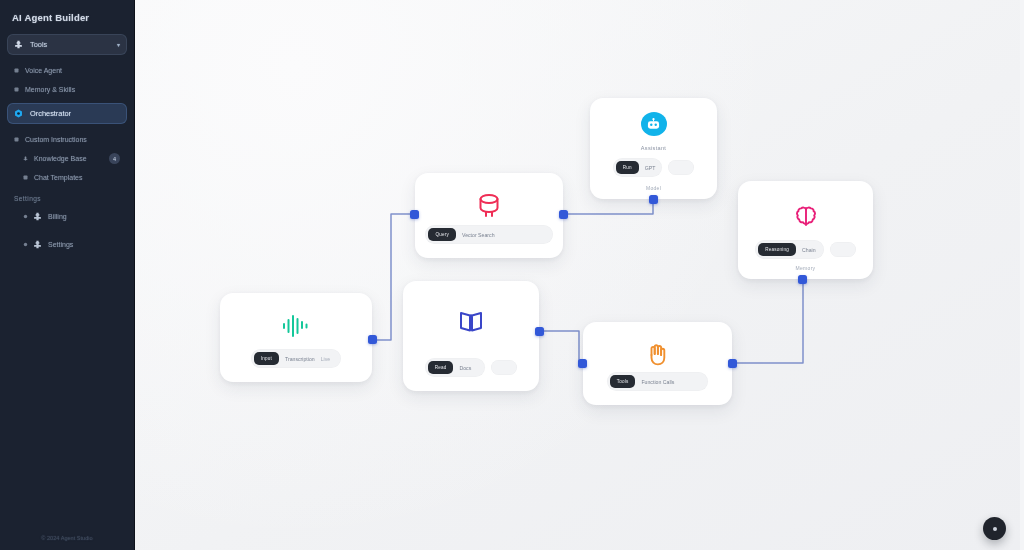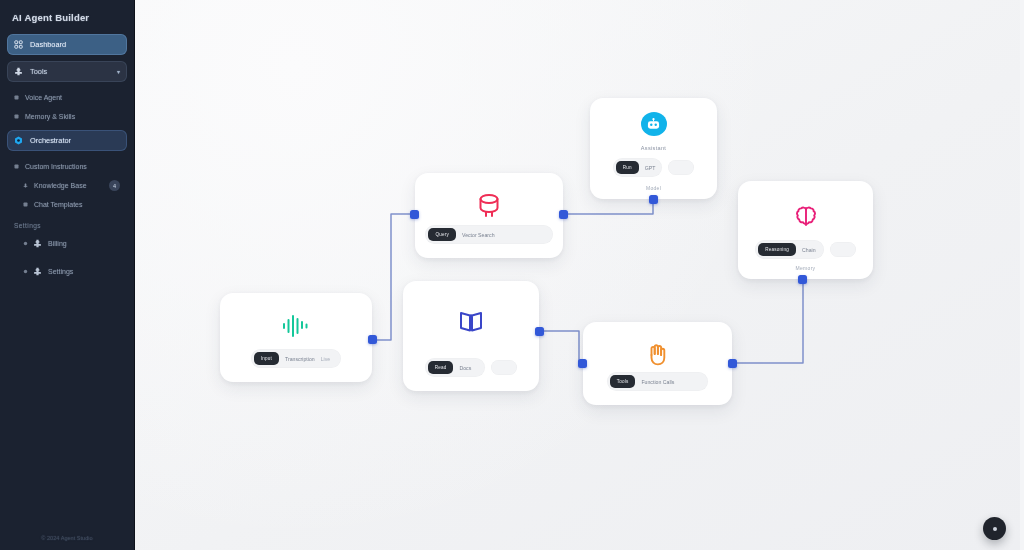--- a/index.html
+++ b/index.html
@@ -161,31 +161,20 @@
 </style>
 </head>
 <body>
 
 <div class="app">
 
   <aside class="sidebar">
 
     <div class="sb-title">AI Agent Builder</div>
 
-    <div class="sb-pill primary">
-      <span class="sb-ico">
-        <svg viewBox="0 0 16 16" fill="none" stroke="#e9f0fa" stroke-width="1.6">
-          <rect x="1.5" y="1.5" width="5" height="5" rx="1"></rect>
-            <rect x="9.5" y="1.5" width="5" height="5" rx="1"></rect>
-          <rect x="1.5" y="9.5" width="5" height="5" rx="1"></rect>
-            <rect x="9.5" y="9.5" width="5" height="5" rx="1"></rect>
-        </svg>
-      </span>
-      <span>Dashboard</span>
-    </div>
 
     <div class="sb-pill secondary">
       <span class="sb-ico">
         <svg viewBox="0 0 16 16" fill="#cfd8e6">
           <path d="M6 1.5h4v2.2a1.5 1.5 0 1 1 0 3V9H12.8a1.5 1.5 0 1 1 0 3H10v2.5H6V12H3.2a1.5 1.5 0 1 1 0-3H6V6.7a1.5 1.5 0 1 1 0-3V1.5z"></path>
         </svg>
       </span>
       <span>Tools</span>
       <span class="sb-caret">▾</span>
     </div>

